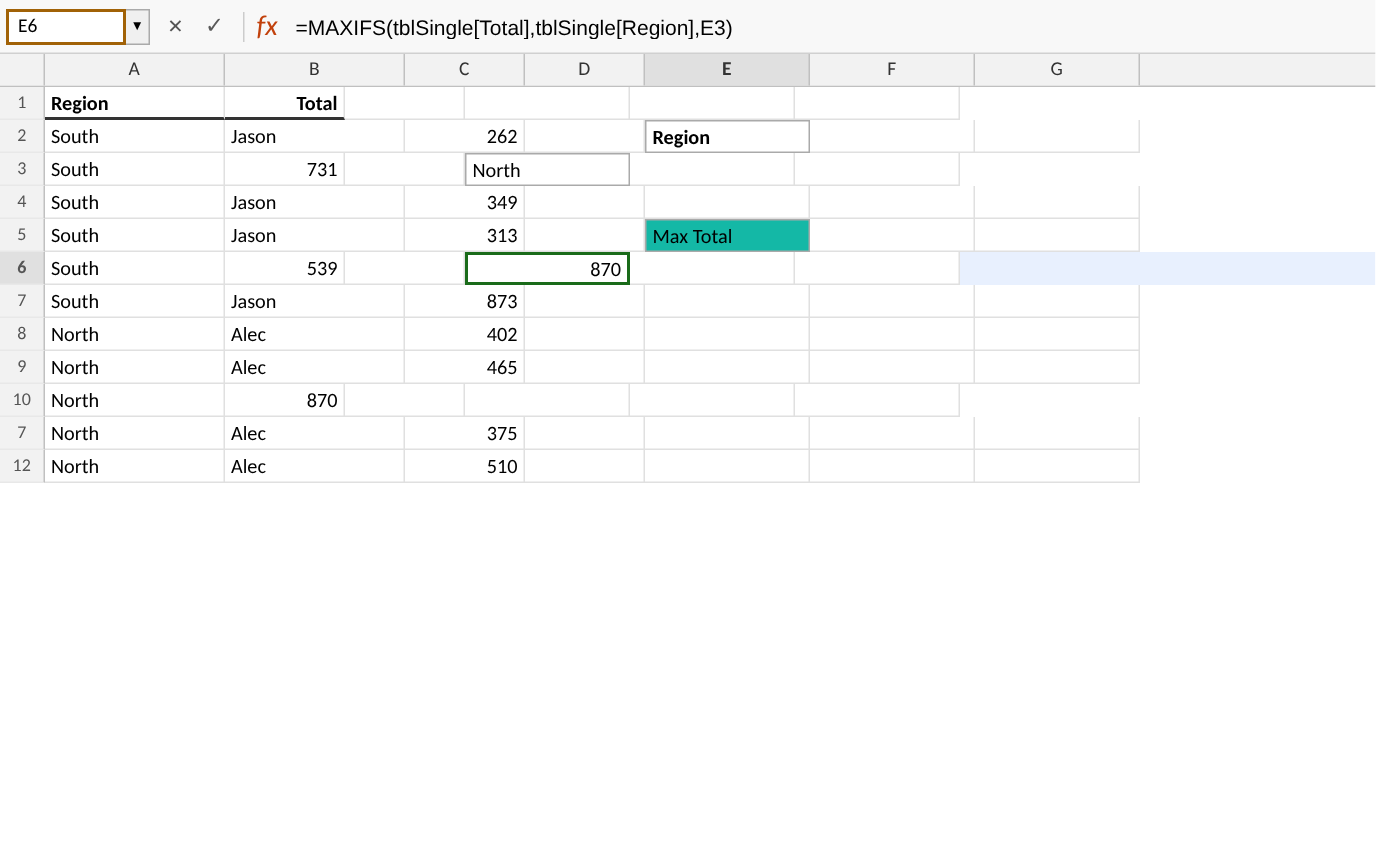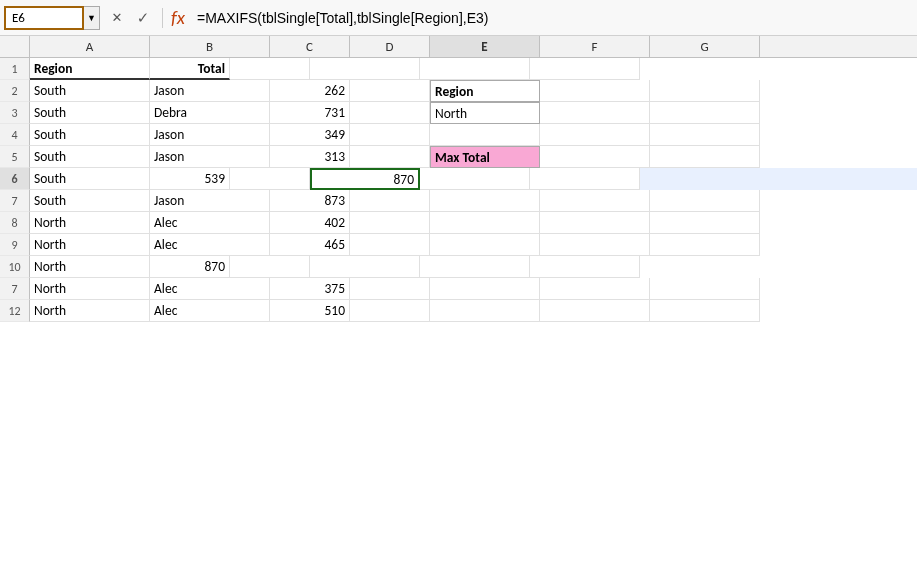--- a/index.html
+++ b/index.html
@@ -168,23 +168,23 @@
     .cell.lookup-header {
       font-weight: bold;
       border: 1px solid #aaa;
       background: #fff;
     }
     .cell.lookup-value {
       border: 1px solid #aaa;
       background: #fff;
     }
     .cell.max-header {
-      font-weight: bold;
+      font-weight: normal;
       border: 1px solid #aaa;
-      background: #f9a8d4;
+      background: #14b8a6;
     }
     .cell.max-value-selected {
       border: 2px solid #1a6b1a;
       background: #fff;
       justify-content: flex-end;
     }
 
     
     .col-a { width: 120px; min-width: 120px; }
     .col-b { width: 120px; min-width: 120px; }
@@ -241,21 +241,20 @@
       <div class="cell col-c right">262</div>
       <div class="cell col-d empty"></div>
       <div class="cell col-e lookup-header">Region</div>
       <div class="cell col-f empty"></div>
       <div class="cell col-g empty"></div>
     </div>
 
     <div class="row">
       <div class="row-num">3</div>
       <div class="cell col-a">South</div>
-      <div class="cell col-b">Debra</div>
       <div class="cell col-c right">731</div>
       <div class="cell col-d empty"></div>
       <div class="cell col-e lookup-value">North</div>
       <div class="cell col-f empty"></div>
       <div class="cell col-g empty"></div>
     </div>
 
     <div class="row">
       <div class="row-num">4</div>
       <div class="cell col-a">South</div>

